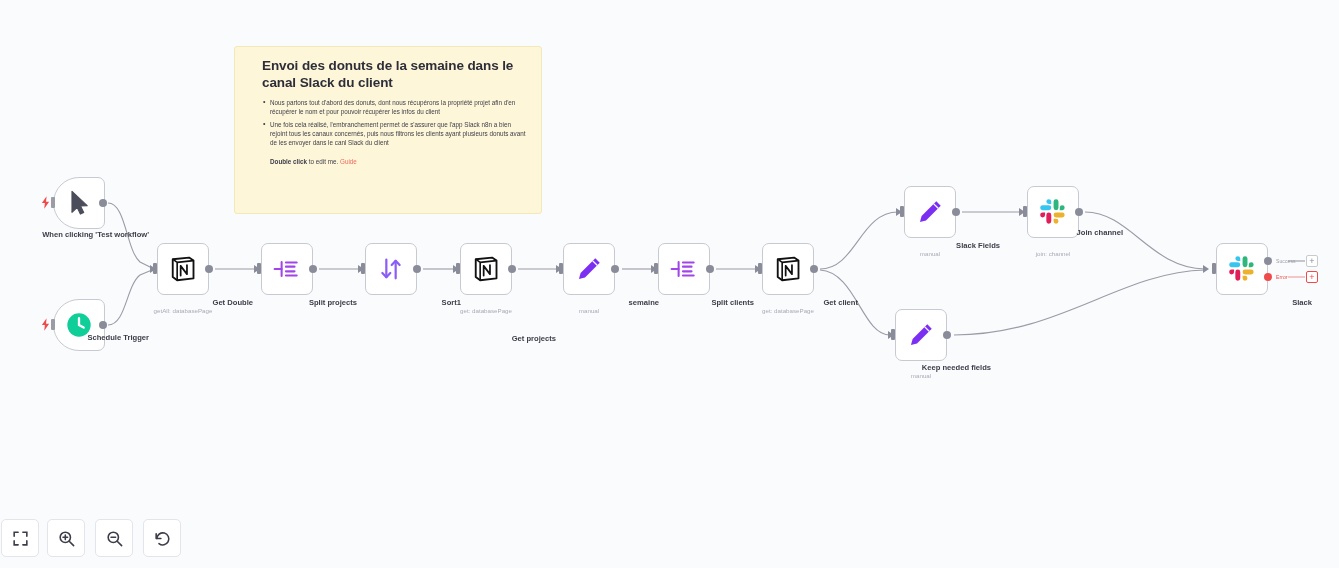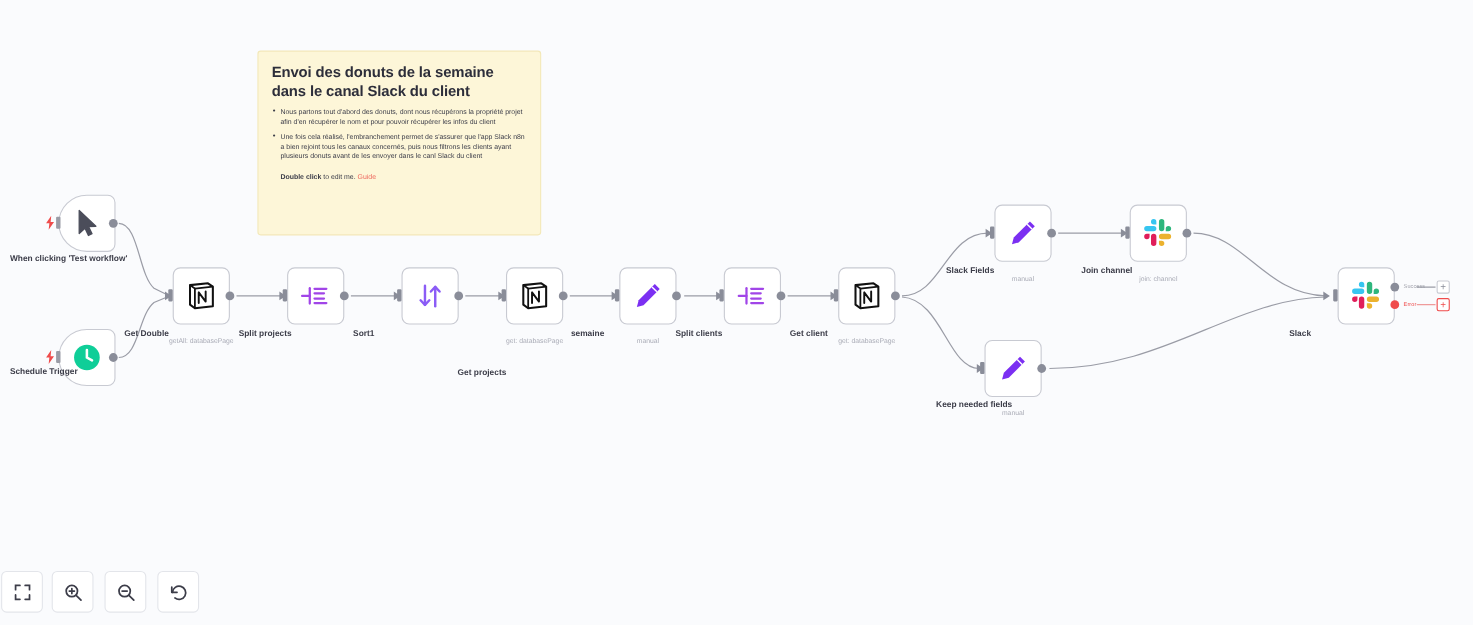--- a/index.html
+++ b/index.html
@@ -12,25 +12,25 @@
   #canvas {
     position: relative;
     width: 1339px; height: 568px;
     background: #fafbfd;
   }
 
   
   .sticky {
     position: absolute;
     left: 234px; top: 46px;
-    width: 258px; height: 168px;
+    width: 308px; height: 168px;
     background: #fdf6d8;
     border: 1px solid #f3e8b8;
     border-radius: 3px;
-    padding: 10px 12px 0 12px;
+    padding: 10px 12px 0 27px;
   }
   .sticky h2 {
     font-size: 13.5px;
     font-weight: 700;
     line-height: 1.27;
     color: #2d2e3a;
     margin-bottom: 7px;
     letter-spacing: -0.1px;
   }
   .sticky ul { list-style: none; }
@@ -69,21 +69,21 @@
     display: flex; align-items: center; justify-content: center;
   }
   .node.trigger {
     border-top-left-radius: 26px;
     border-bottom-left-radius: 26px;
   }
   .node .ico { width: 28px; height: 28px; display:block; }
 
   .nlabel {
     position: absolute;
-    text-align: left;
+    text-align: right;
     font-size: 7.6px;
     font-weight: 700;
     color: #3c3d49;
     line-height: 1.25;
     width: 140px;
   }
   .nsub {
     position: absolute;
     text-align: center;
     font-size: 6.2px;
@@ -350,21 +350,21 @@
       <g>
         <path d="M5.2 14.6a2.1 2.1 0 1 1-2.1-2.1h2.1zM6.3 14.6a2.1 2.1 0 0 1 4.2 0v5.3a2.1 2.1 0 0 1-4.2 0z" fill="#e01e5a"></path>
         <path d="M8.4 5.2a2.1 2.1 0 1 1 2.1-2.1v2.1zM8.4 6.3a2.1 2.1 0 0 1 0 4.2H3.1a2.1 2.1 0 0 1 0-4.2z" fill="#36c5f0"></path>
         <path d="M17.8 8.4a2.1 2.1 0 1 1 2.1 2.1h-2.1zM16.7 8.4a2.1 2.1 0 0 1-4.2 0V3.1a2.1 2.1 0 0 1 4.2 0z" fill="#2eb67d"></path>
         <path d="M14.6 17.8a2.1 2.1 0 1 1-2.1 2.1v-2.1zM14.6 16.7a2.1 2.1 0 0 1 0-4.2h5.3a2.1 2.1 0 0 1 0 4.2z" fill="#ecb22e"></path>
       </g>
     </svg>
   </div>
   <div class="instub" style="left:1023px; top:206px;"></div>
   <div class="outdot" style="left:1075px; top:208px;"></div>
-  <div class="nlabel" style="left:983px; top:241px;">Join channel</div>
+  <div class="nlabel" style="left:983px; top:228px;">Join channel</div>
   <div class="nsub" style="left:983px; top:250px;">join: channel</div>
 
   <div class="node" style="left:895px; top:309px;">
     <svg class="ico" viewBox="0 0 24 24">
       <path d="M17.4 2.8 L21.2 6.6 L8.6 19.2 L3.4 20.6 L4.8 15.4 Z" fill="#7b2ff2"></path>
       <path d="M15.2 5 L19 8.8" stroke="#fff" stroke-width="1.1"></path>
     </svg>
   </div>
   <div class="instub" style="left:891px; top:329px;"></div>
   <div class="outdot" style="left:943px; top:331px;"></div>

